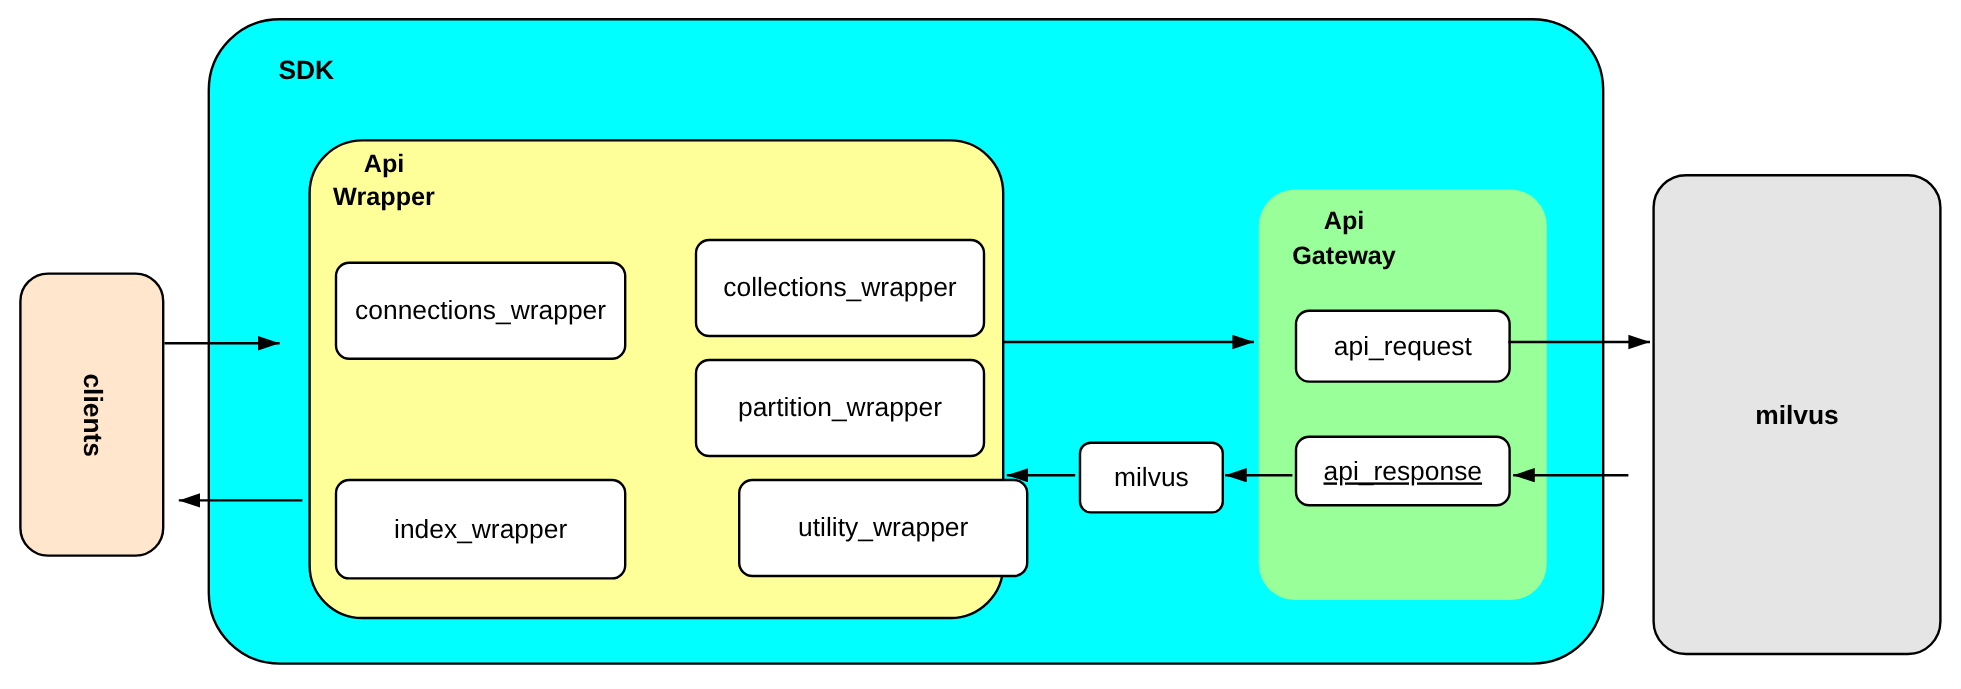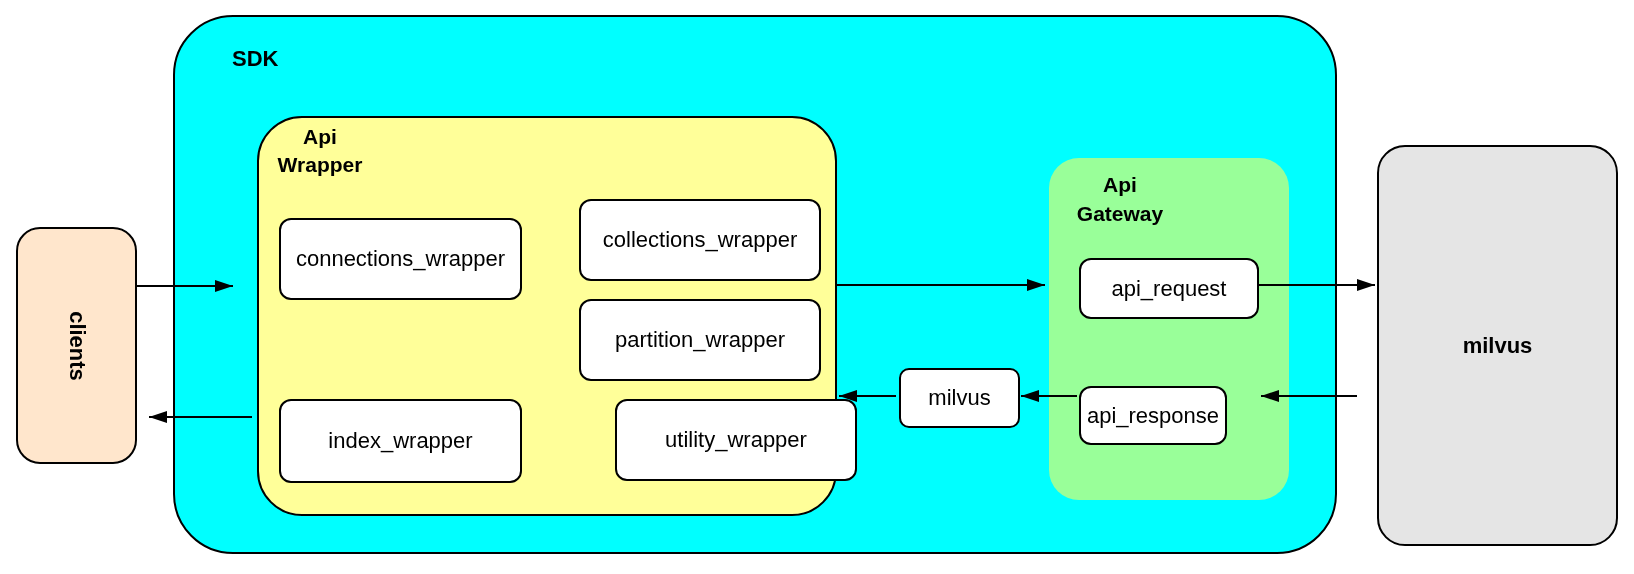--- a/index.html
+++ b/index.html
@@ -82,21 +82,21 @@
     font-size: 22px; color: #000;
     white-space: nowrap;
   }
   .wb-r1c1 { left: 20px;  top: 81px;  width: 243px; height: 82px; margin-top: 19px; }
   .wb-r1c2 { left: 320px; top: 81px;  width: 242px; height: 82px; }
   .wb-r2c1 { left: 20px;  top: 181px; width: 243px; height: 82px; }
   .wb-r2c2 { left: 320px; top: 181px; width: 242px; height: 82px; }
   .wb-r3c1 { left: 20px;  top: 281px; width: 243px; height: 84px; }
   .wb-r3c2 { left: 320px; top: 281px; width: 242px; height: 82px; margin-left: 36px; }
   .gw-request  { left: 30px; top: 100px; width: 180px; height: 61px; }
-  .gw-response { left: 30px; top: 228px; width: 148px; height: 59px; }
+  .gw-response { left: 30px; top: 205px; width: 180px; height: 59px; text-decoration: underline; }
   .checker { left: 724px; top: 351px; width: 121px; height: 60px; border-radius: 10px; }
   
   .edges-layer {
     position: absolute; left: 0; top: 0;
     width: 1634px; height: 574px;
     pointer-events: none;
     z-index: 10;
   }
   .edges-layer line { stroke: #000; stroke-width: 2; }
 </style>

